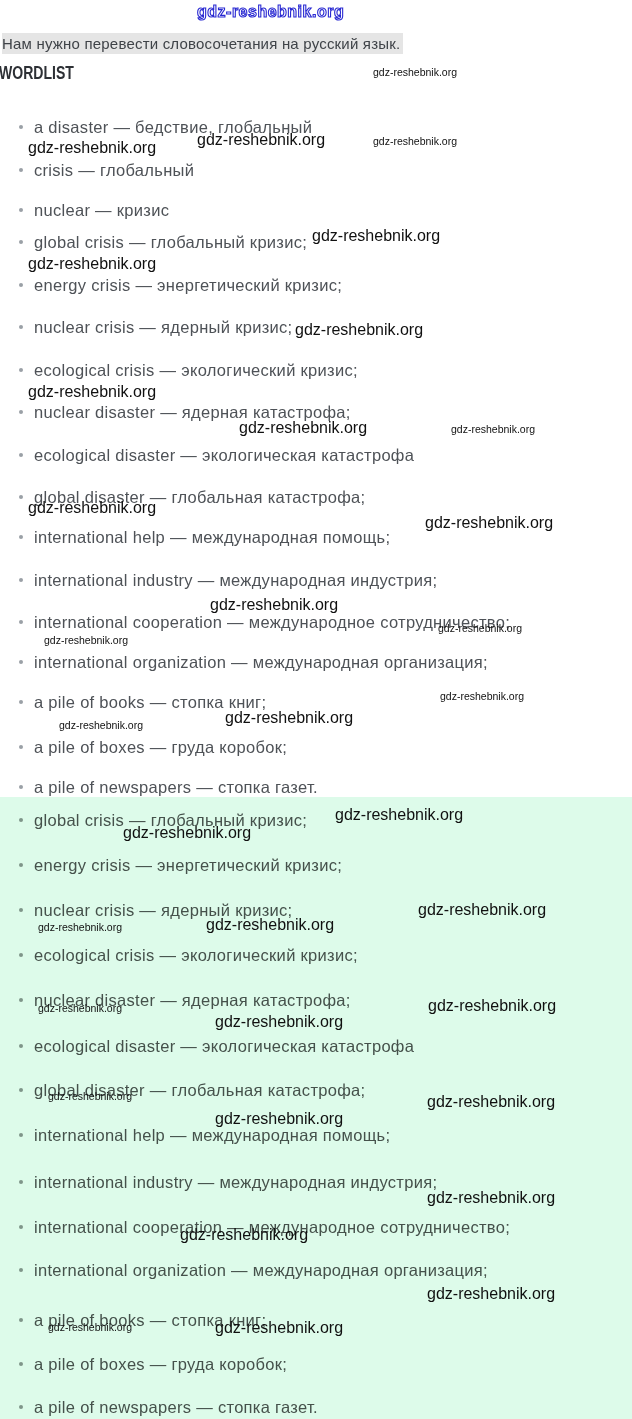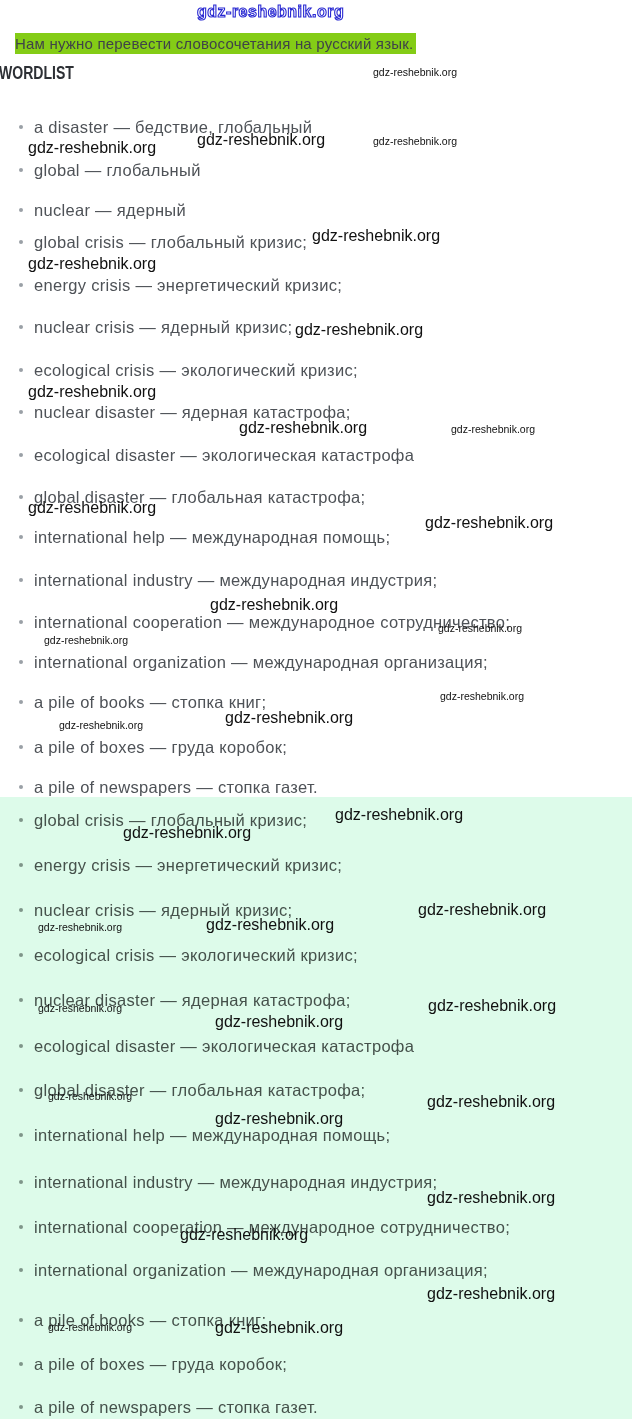--- a/index.html
+++ b/index.html
@@ -22,25 +22,24 @@
     color: #2a2ad2;
     -webkit-text-fill-color: rgba(255,255,255,0.85);
     -webkit-text-stroke: 1.1px #2a2ad2;
   }
   .intro {
     position: absolute;
     left: 2px;
     top: 33px;
     font-size: 15px;
     color: #3f4348;
-    background: #84cc16;
+    background: #e5e5e5;
     padding: 2px 3px 2px 0;
     letter-spacing: 0.2px;
     white-space: nowrap;
-    margin-left: 13px;
   }
   .wordlist-title {
     position: absolute;
     left: -1px;
     top: 63px;
     font-size: 18px;
     font-weight: bold;
     color: #2d3035;
     letter-spacing: 0px;
     transform: scaleX(0.78);
@@ -92,25 +91,25 @@
   <div class="top-watermark">gdz-reshebnik.org</div>
   <div class="intro">Нам нужно перевести словосочетания на русский язык.</div>
   <div class="wordlist-title">WORDLIST</div>
   <div id="wordlist-items">
       <div class="entry" style="top: 118px;">
         <span class="bullet"></span>
         <span class="entry-text">a disaster — бедствие, глобальный</span>
       </div>
       <div class="entry" style="top: 161px;">
         <span class="bullet"></span>
-        <span class="entry-text">global — глобальный</span>
+        <span class="entry-text">crisis — глобальный</span>
       </div>
       <div class="entry" style="top: 201px;">
         <span class="bullet"></span>
-        <span class="entry-text">nuclear — ядерный</span>
+        <span class="entry-text">nuclear — кризис</span>
       </div>
       <div class="entry" style="top: 233px;">
         <span class="bullet"></span>
         <span class="entry-text">global crisis — глобальный кризис;</span>
       </div>
       <div class="entry" style="top: 276px;">
         <span class="bullet"></span>
         <span class="entry-text">energy crisis — энергетический кризис;</span>
       </div>
       <div class="entry" style="top: 318px;">

